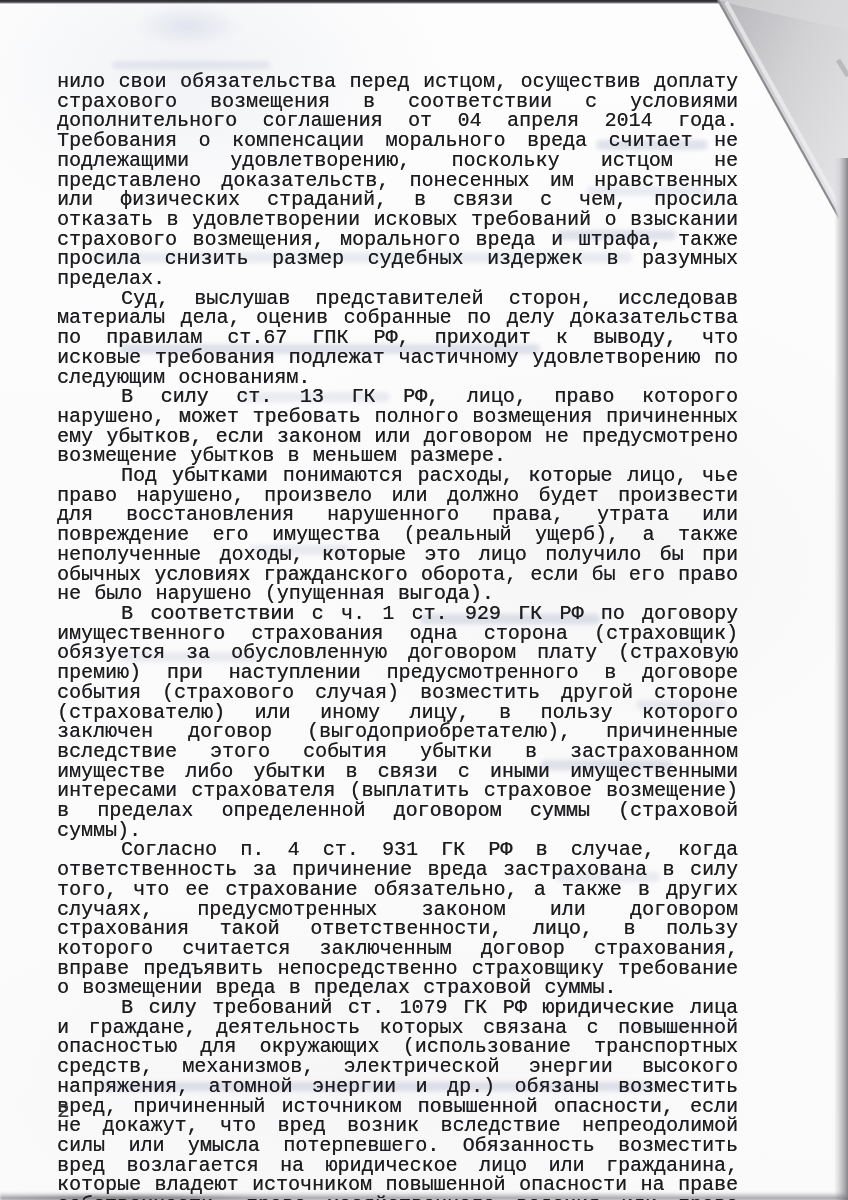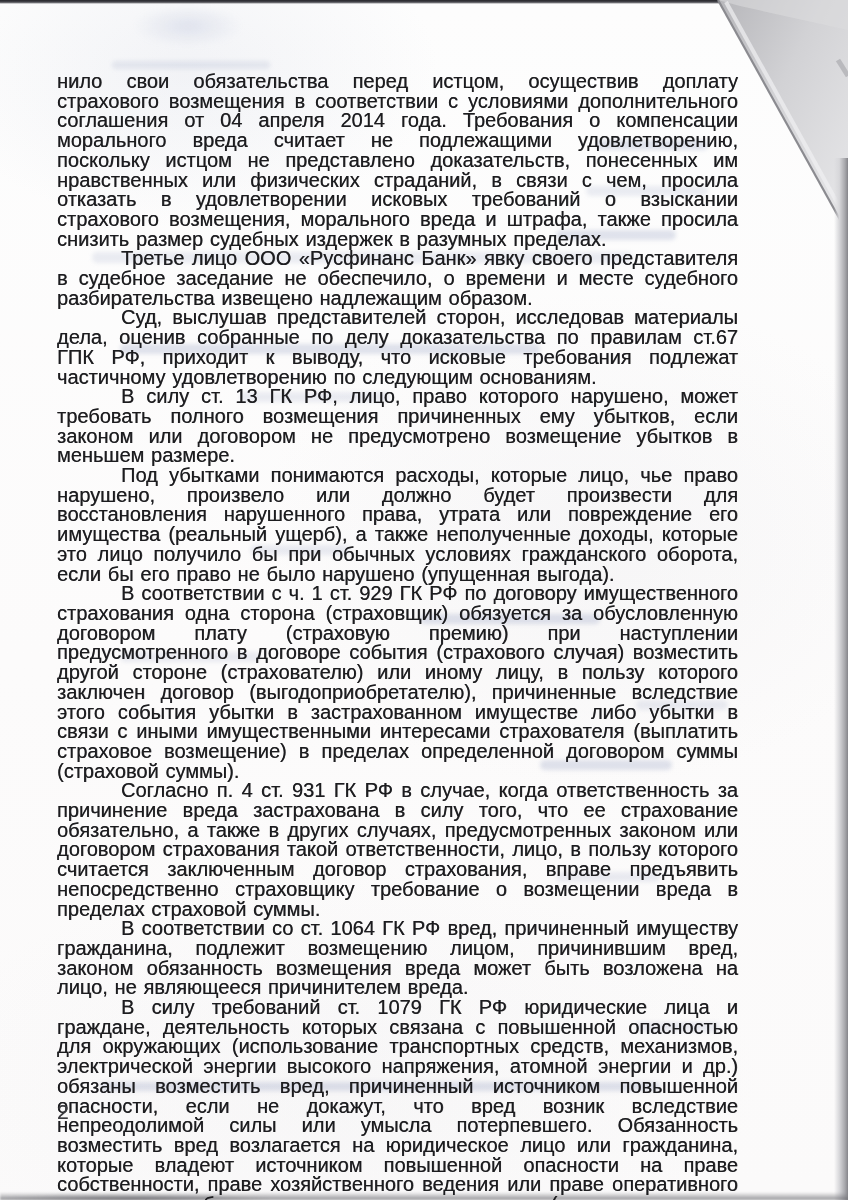--- a/index.html
+++ b/index.html
@@ -5,21 +5,21 @@
   html,body{margin:0;padding:0;background:#ffffff;}
   .scan{
     position:relative;
     width:848px;height:1200px;
     overflow:hidden;
     background:
       radial-gradient(420px 260px at 22% 6%, rgba(215,219,230,0.30), rgba(255,255,255,0) 60%),
       radial-gradient(520px 380px at 70% 45%, rgba(228,228,232,0.25), rgba(255,255,255,0) 65%),
       radial-gradient(600px 300px at 40% 90%, rgba(230,230,234,0.20), rgba(255,255,255,0) 70%),
       linear-gradient(180deg,#fdfdfd 0%, #fcfbfb 55%, #fbfafa 100%);
-    font-family:Liberation Sans, sans-serif;
+    font-family:Liberation Mono, monospace;
   }
   
   .edge-top{
     position:absolute;left:0;top:0;width:742px;height:4px;
     background:linear-gradient(180deg,#26262b 0%,#4a4a50 55%,rgba(120,120,126,0) 100%);
     filter:blur(0.4px);
   }
   .edge-right{
     position:absolute;right:0;top:158px;bottom:0;width:14px;
     background:linear-gradient(90deg,rgba(216,216,219,0) 0%,#d7d7da 38%,#a8a8ac 78%,#85858a 100%);
@@ -104,25 +104,23 @@
   <div class="ghost dk" style="left:420px;top:614px;width:180px;height:10px;"></div>
   <div class="ghost" style="left:120px;top:652px;width:140px;height:10px;"></div>
   <div class="ghost" style="left:636px;top:700px;width:92px;height:10px;"></div>
   <div class="ghost dk" style="left:540px;top:760px;width:132px;height:10px;"></div>
   <div class="ghost" style="left:556px;top:872px;width:104px;height:10px;"></div>
   <div class="ghost" style="left:636px;top:1022px;width:84px;height:10px;"></div>
   <div class="ghost dk" style="left:100px;top:1082px;width:560px;height:9px;"></div>
 
   <div class="textblock">
       <p>нило свои обязательства перед истцом, осуществив доплату страхового возмещения в соответствии с условиями дополнительного соглашения от 04 апреля 2014 года. Требования о компенсации морального вреда считает не подлежащими удовлетворению, поскольку истцом не представлено доказательств, понесенных им нравственных или физических страданий, в связи с чем, просила отказать в удовлетворении исковых требований о взыскании страхового возмещения, морального вреда и штрафа, также просила снизить размер судебных издержек в разумных пределах.</p>
-      <p class="ind">Третье лицо ООО «Русфинанс Банк» явку своего представителя в судебное заседание не обеспечило, о времени и месте судебного разбирательства извещено надлежащим образом.</p>
       <p class="ind">Суд, выслушав представителей сторон, исследовав материалы дела, оценив собранные по делу доказательства по правилам ст.67 ГПК РФ, приходит к выводу, что исковые требования подлежат частичному удовлетворению по следующим основаниям.</p>
       <p class="ind">В силу ст. 13 ГК РФ, лицо, право которого нарушено, может требовать полного возмещения причиненных ему убытков, если законом или договором не предусмотрено возмещение убытков в меньшем размере.</p>
       <p class="ind">Под убытками понимаются расходы, которые лицо, чье право нарушено, произвело или должно будет произвести для восстановления нарушенного права, утрата или повреждение его имущества (реальный ущерб), а также неполученные доходы, которые это лицо получило бы при обычных условиях гражданского оборота, если бы его право не было нарушено (упущенная выгода).</p>
       <p class="ind">В соответствии с ч. 1 ст. 929 ГК РФ по договору имущественного страхования одна сторона (страховщик) обязуется за обусловленную договором плату (страховую премию) при наступлении предусмотренного в договоре события (страхового случая) возместить другой стороне (страхователю) или иному лицу, в пользу которого заключен договор (выгодоприобретателю), причиненные вследствие этого события убытки в застрахованном имуществе либо убытки в связи с иными имущественными интересами страхователя (выплатить страховое возмещение) в пределах определенной договором суммы (страховой суммы).</p>
       <p class="ind">Согласно п. 4 ст. 931 ГК РФ в случае, когда ответственность за причинение вреда застрахована в силу того, что ее страхование обязательно, а также в других случаях, предусмотренных законом или договором страхования такой ответственности, лицо, в пользу которого считается заключенным договор страхования, вправе предъявить непосредственно страховщику требование о возмещении вреда в пределах страховой суммы.</p>
-      <p class="ind">В соответствии со ст. 1064 ГК РФ вред, причиненный имуществу гражданина, подлежит возмещению лицом, причинившим вред, законом обязанность возмещения вреда может быть возложена на лицо, не являющееся причинителем вреда.</p>
       <p class="ind">В силу требований ст. 1079 ГК РФ юридические лица и граждане, деятельность которых связана с повышенной опасностью для окружающих (использование транспортных средств, механизмов, электрической энергии высокого напряжения, атомной энергии и др.) обязаны возместить вред, причиненный источником повышенной опасности, если не докажут, что вред возник вследствие непреодолимой силы или умысла потерпевшего. Обязанность возместить вред возлагается на юридическое лицо или гражданина, которые владеют источником повышенной опасности на праве собственности, праве хозяйственного ведения или праве оперативного управления либо на ином законном основании (праве аренды, по доверенности на право управления транспортным средством и др.). Владелец источника повышенной опасности не отвечает за вред, причиненный этим источником, если докажет, что источник выбыл из его обладания в результате противоправных действий других лиц.</p>
     </div>
 
   <div class="page-number">2</div>
 
 </div>
 
 </body></html>

